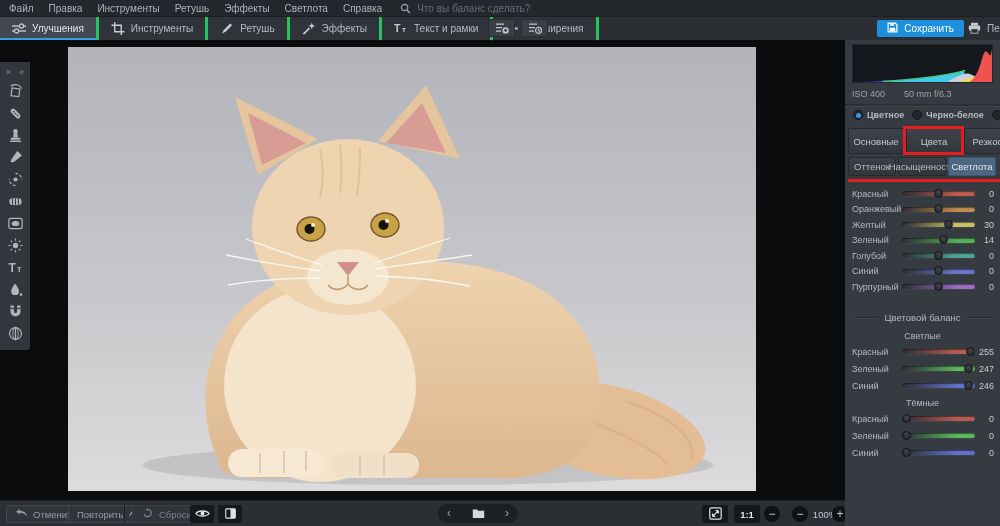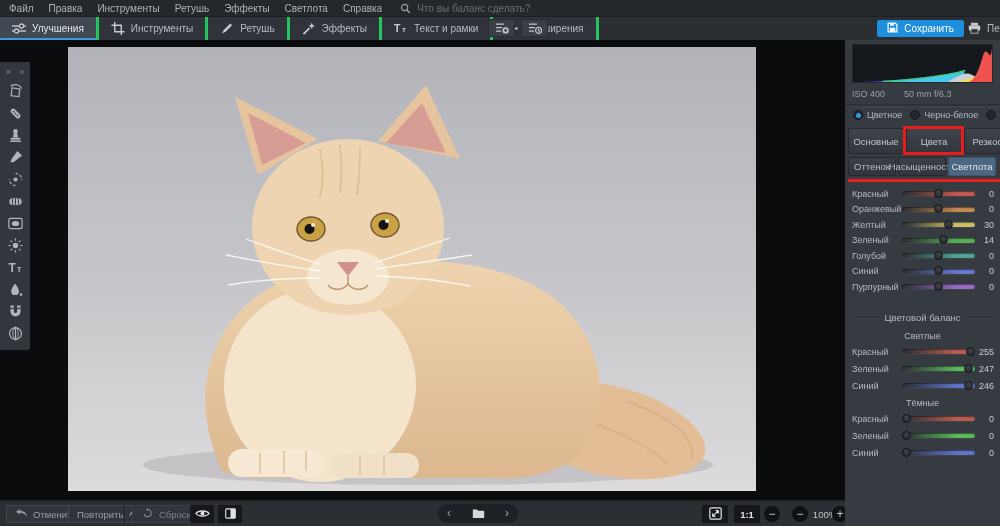--- a/index.html
+++ b/index.html
@@ -56,21 +56,21 @@
   .zlabel{position:absolute;left:810px;top:8px;width:30px;text-align:center;color:#c3c7cd;font-size:9.5px;}
 
   
   .rpanel{position:absolute;left:845px;top:0;width:155px;height:486px;background:#363a41;overflow:hidden;font-size:9.5px;color:#b4bac1;}
   .hist{position:absolute;left:7px;top:4px;width:141px;height:39px;border:1px solid #24272c;background:#14171b;}
   .hist svg{display:block;width:100%;height:100%;}
   .exif{position:absolute;left:7px;top:49px;width:148px;display:flex;color:#9ba1a9;font-size:9px;}
   .exif .lens{margin-left:19px;text-align:center;}
   .rdiv{position:absolute;left:0;top:64px;width:155px;height:2px;background:#2c2f35;box-shadow:0 1px 0 #41454c;}
   .mrow{position:absolute;left:8px;top:70px;display:flex;gap:8px;align-items:center;font-size:9px;white-space:nowrap;}
-  .mode{display:flex;align-items:center;gap:4px;color:#b4bac1;}
+  .mode{display:flex;align-items:center;gap:4px;color:#b4bac1;font-weight:bold;}
   .radio{width:10px;height:10px;border-radius:50%;background:#22252a;border:1px solid #15171b;display:flex;align-items:center;justify-content:center;box-shadow:0 1px 0 rgba(255,255,255,.06);}
   .radio .dot{width:5px;height:5px;border-radius:50%;background:#2f9bdf;display:none;}
   .radio.sel .dot{display:block;}
   .rtabs{position:absolute;left:3px;top:88px;display:flex;gap:2px;}
   .rtab{width:56px;height:26px;display:flex;align-items:center;justify-content:center;color:#c3c7cd;background:linear-gradient(#3e424a,#33373d);border:1px solid #25282d;border-radius:2px;white-space:nowrap;}
   .rsubtabs{position:absolute;left:3px;top:117px;display:flex;gap:2px;}
   .rsubtab{width:48px;height:19px;display:flex;align-items:center;justify-content:center;color:#b9bec5;background:linear-gradient(#3b3f46,#32363c);border:1px solid #25282d;border-radius:2px;white-space:nowrap;}
   .rsubtab.sel{background:#4c6781;border-color:#3e566d;color:#e3e8ee;}
   .anno-box{position:absolute;left:58px;top:86px;width:61px;height:29px;border:3px solid #e71c1c;z-index:8;}
   .anno-line{position:absolute;left:3px;top:139px;width:152px;height:3px;background:#e71c1c;z-index:8;}

